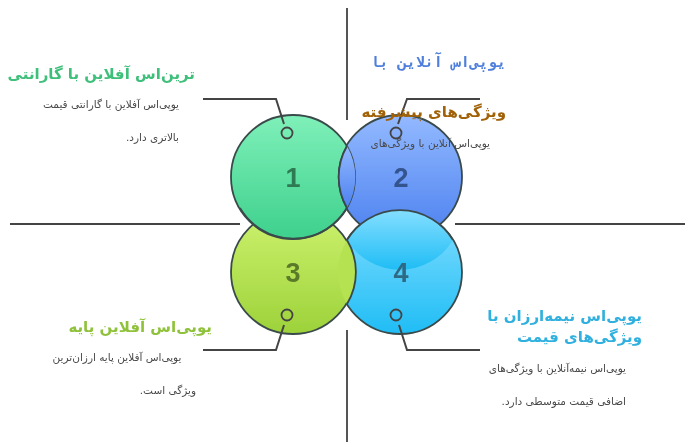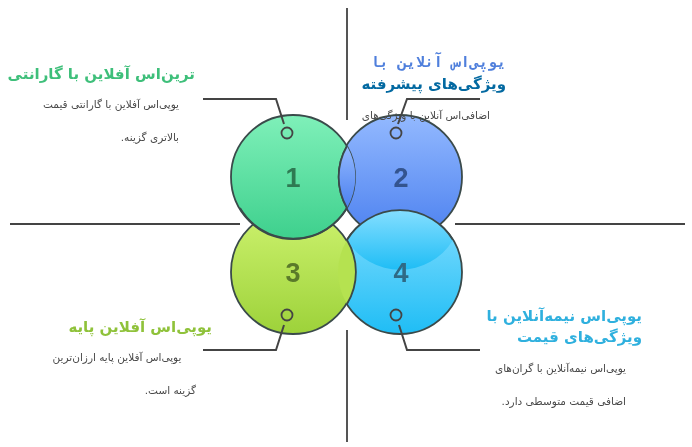--- a/index.html
+++ b/index.html
@@ -85,33 +85,33 @@
   </g>
   <g fill="none" stroke="#444" stroke-width="2">
     <polyline points="480,350 407,350 399,325"></polyline>
     <circle cx="396" cy="315" r="5.5" stroke-width="1.8"></circle>
   </g>
 </svg>
 
 <div class="block" style="right:497px; top:64px; width:190px;">
   <p class="title" style="color:#3ebf7a;">ترین‌اس آفلاین با گارانتی</p>
   <p class="desc" style="margin-top:11px;">یوپی‌اس آفلاین با گارانتی قیمت</p>
-  <p class="desc">بالاتری گزینه.</p>
+  <p class="desc">بالاتری دارد.</p>
 </div>
 
 <div class="block" style="right:186px; top:53px; width:170px;">
   <p class="title" style="color:#4f7fdc;font-family:Liberation Mono, monospace;">یوپی‌اس آنلاین با</p>
-  <p class="title" style="color:#0369a1;">ویژگی‌های پیشرفته</p>
-  <p class="desc" style="margin-top:12px;">اضافی‌اس آنلاین با ویژگی‌های</p>
+  <p class="title" style="color:#a16207;margin-top:28px;">ویژگی‌های پیشرفته</p>
+  <p class="desc" style="margin-top:12px;">یوپی‌اس آنلاین با ویژگی‌های</p>
 </div>
 
 <div class="block" style="right:480px; top:317px; width:190px;">
   <p class="title" style="color:#8fc23a;">یوپی‌اس آفلاین پایه</p>
   <p class="desc" style="margin-top:11px;text-align:center;">یوپی‌اس آفلاین پایه ارزان‌ترین</p>
-  <p class="desc">گزینه است.</p>
+  <p class="desc">ویژگی است.</p>
 </div>
 
 <div class="block" style="right:50px; top:306px; width:170px;">
-  <p class="title" style="color:#2fb0de;">یوپی‌اس نیمه‌آنلاین با</p>
+  <p class="title" style="color:#2fb0de;">یوپی‌اس نیمه‌ارزان با</p>
   <p class="title" style="color:#2fb0de;">ویژگی‌های قیمت</p>
-  <p class="desc" style="margin-top:12px;">یوپی‌اس نیمه‌آنلاین با گران‌های</p>
+  <p class="desc" style="margin-top:12px;">یوپی‌اس نیمه‌آنلاین با ویژگی‌های</p>
   <p class="desc">اضافی قیمت متوسطی دارد.</p>
 </div>
 
 </body></html>

